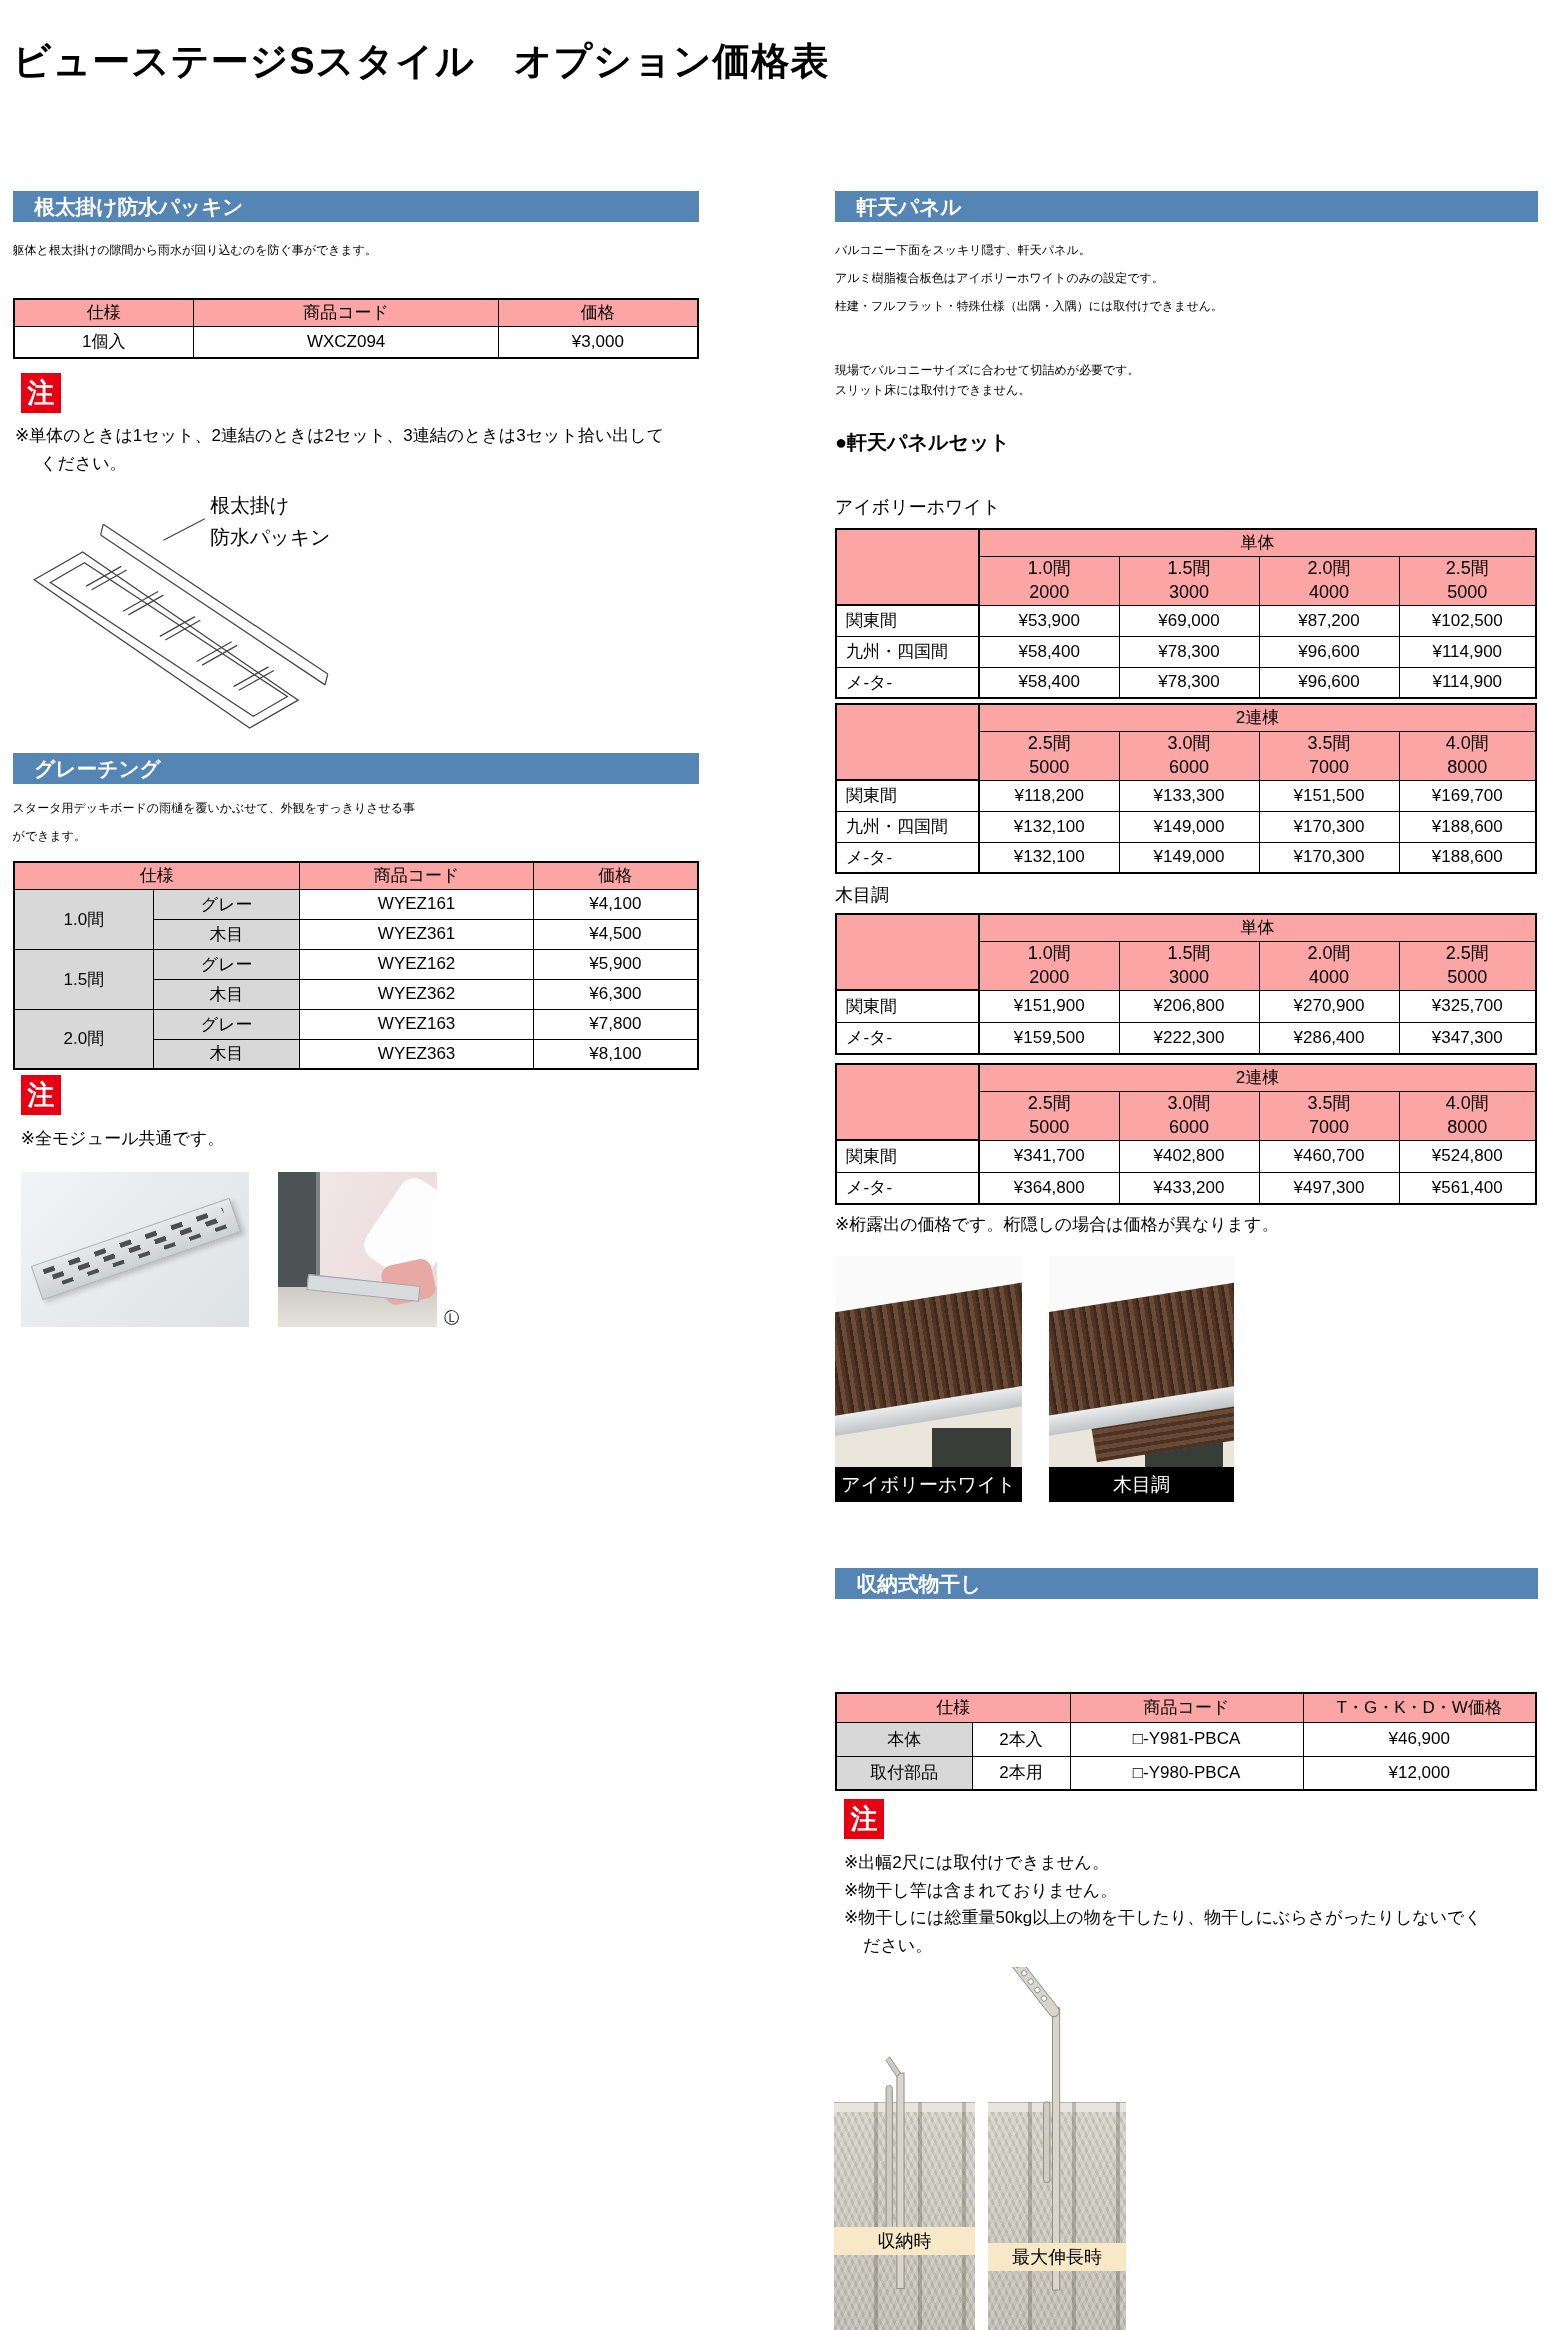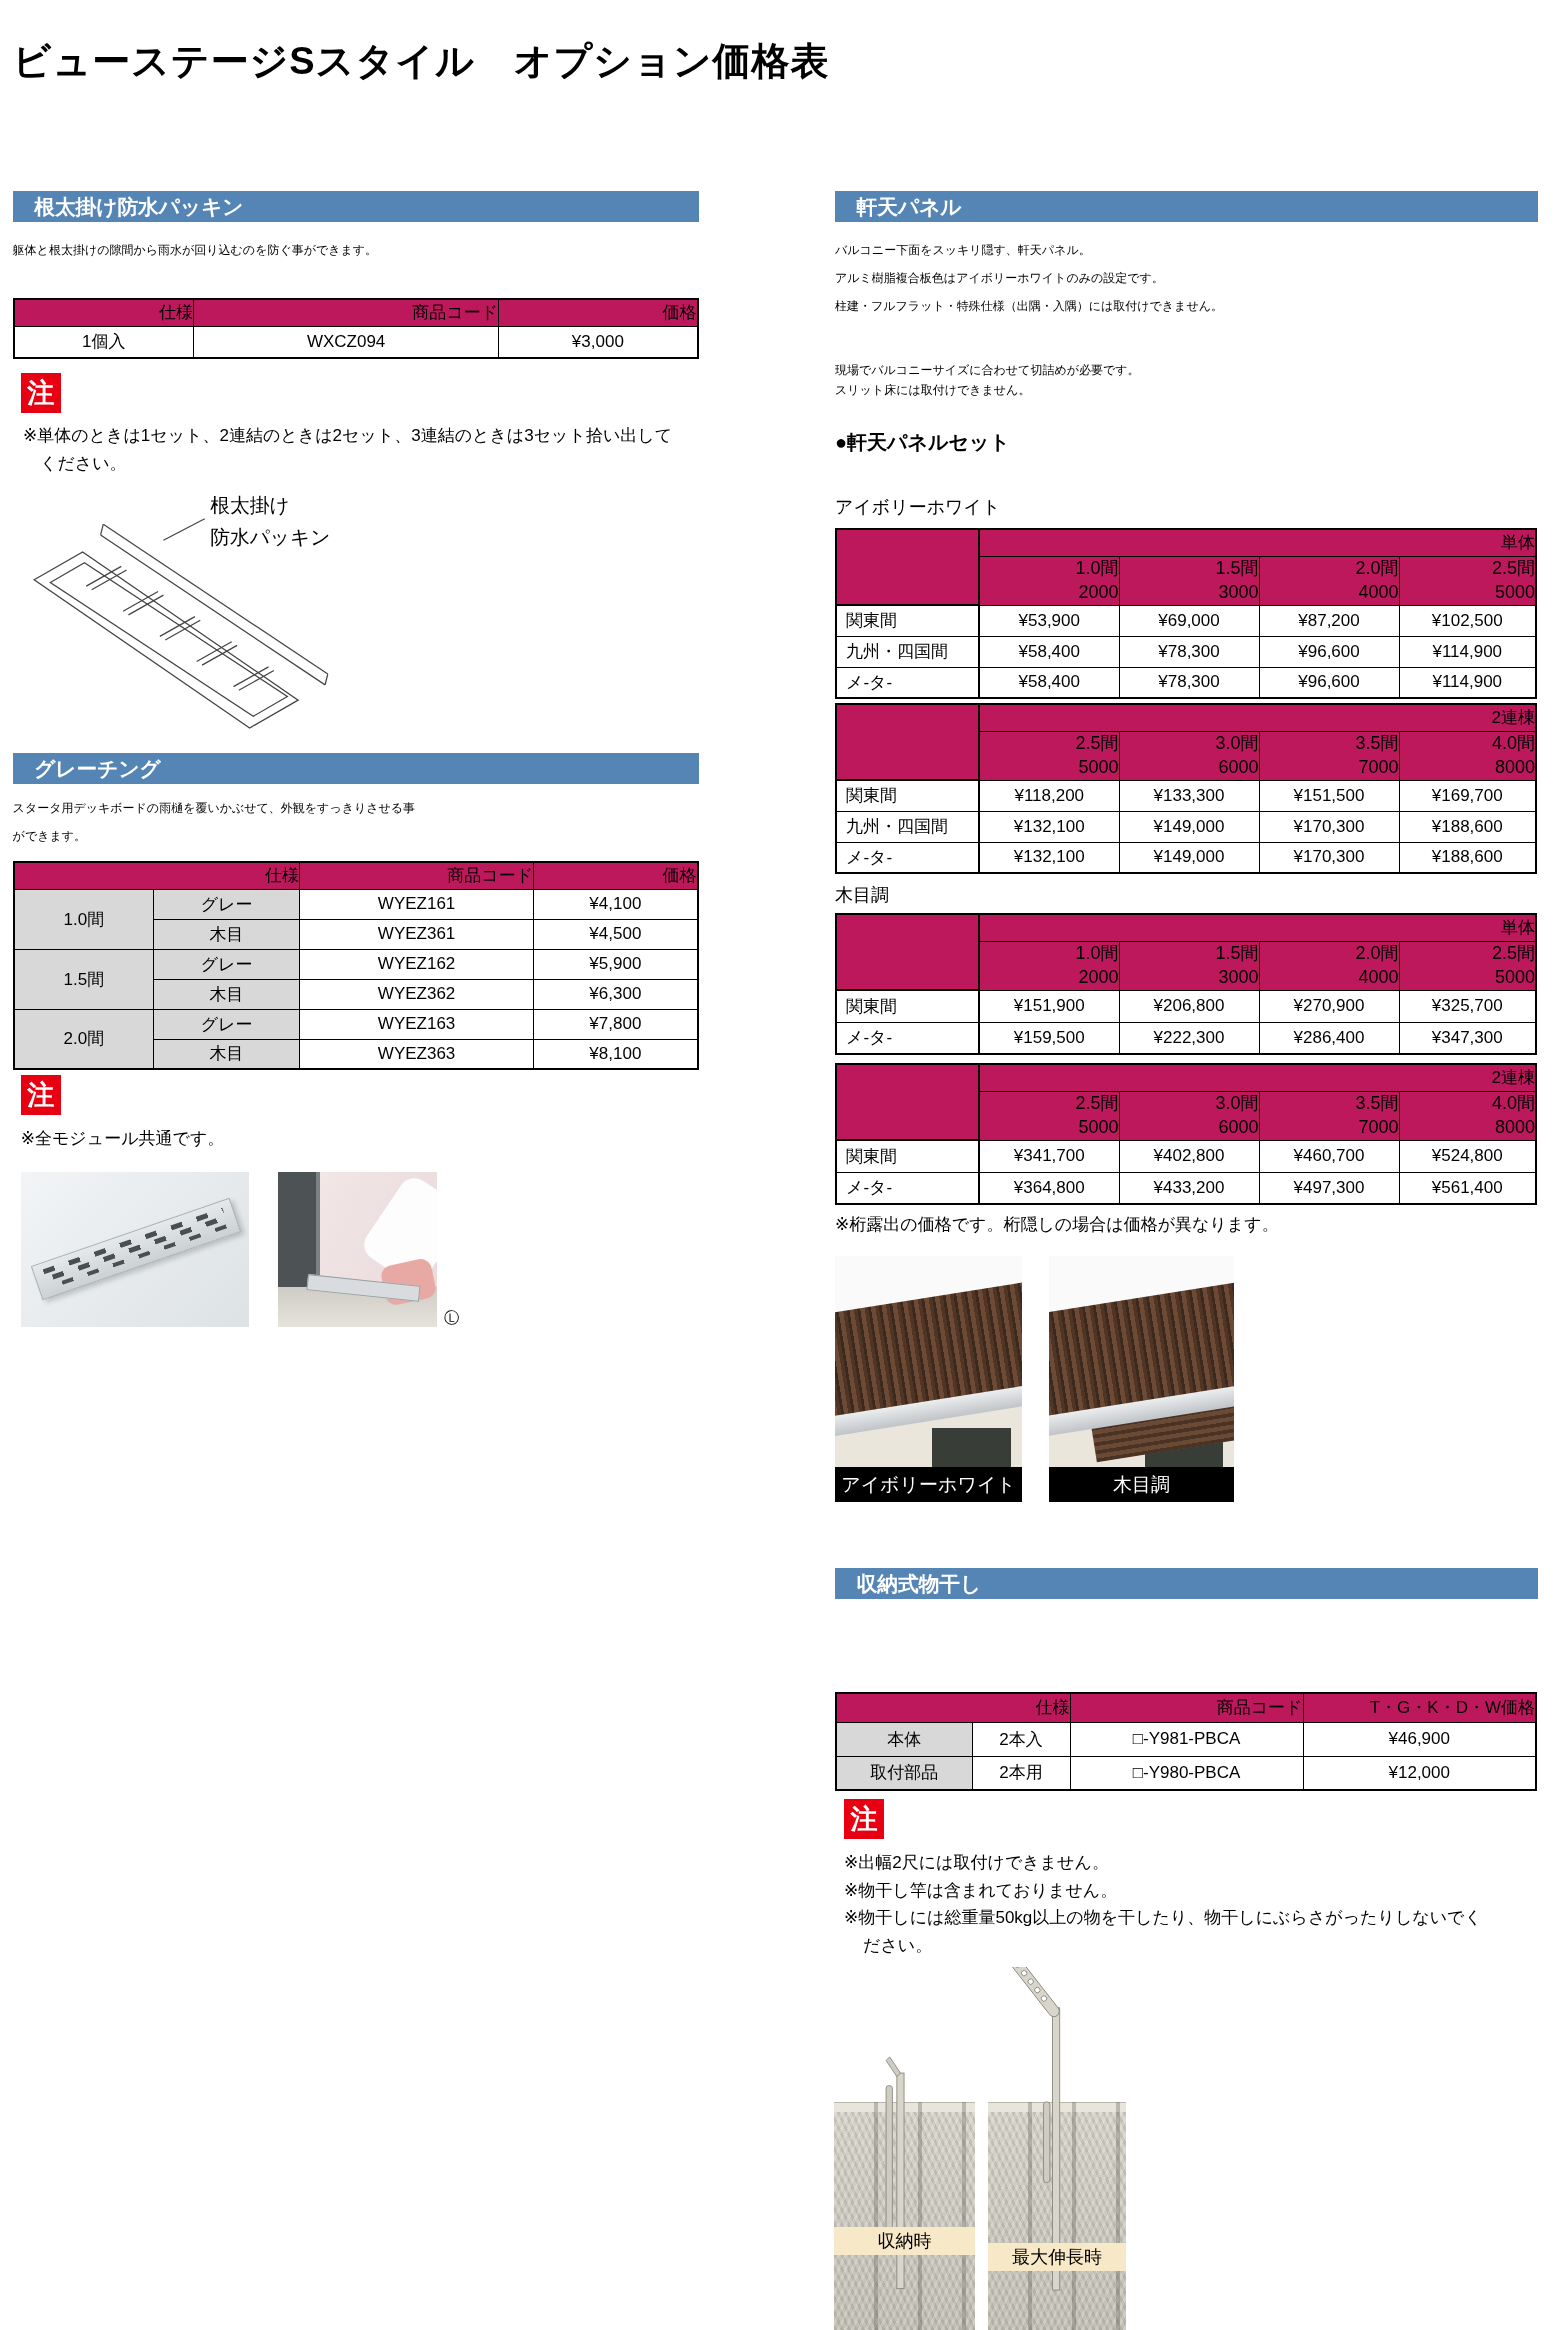--- a/index.html
+++ b/index.html
@@ -12,21 +12,21 @@
   .desc{font-size:12px;line-height:28px;}
   .note-badge{width:40px;height:40px;background:#e60012;color:#fff;font-size:27px;font-weight:bold;
               display:flex;align-items:center;justify-content:center;}
   .note-text{font-size:17px;line-height:28px;}
   .bold-label{font-size:20px;font-weight:bold;}
   .sub-label{font-size:18px;}
 
   table.tbl{border-collapse:collapse;table-layout:fixed;border:2.7px solid #000;background:#fff;}
   table.tbl th,table.tbl td{border:1.3px solid #000;padding:0;text-align:center;vertical-align:middle;
                             font-size:17px;font-weight:normal;overflow:hidden;}
-  table.tbl th{background:#be185d;text-align:right;}
+  table.tbl th{background:#fca5a5;}
   .shade{background:#d8d8d8;}
   .price{font-weight:bold;font-size:20px;}
   .cellv{font-size:18px;}
   tr.h30{height:27px;} tr.h36{height:32px;} tr.h33{height:30px;} tr.h54{height:49px;}
   tr.h34{height:31px;} tr.h32{height:29px;} tr.h38{height:34px;}
   .hd-sep th{border-bottom:2.7px solid #000;}
   .t-eaves th.corner{border-right:2.7px solid #000;border-bottom:2.7px solid #000;}
   .t-eaves td.rowlab{text-align:left;padding-left:9px;border-right:2.7px solid #000;font-size:17px;}
   .colhead2 div{line-height:23.4px;font-size:18px;}
 
@@ -100,21 +100,21 @@
     <tbody>
       <tr class="h36">
         <td class="cellv">1個入</td>
         <td class="cellv">WXCZ094</td>
         <td class="price">¥3,000</td>
       </tr>
     </tbody>
   </table>
 
   <div class="abs note-badge" style="left:20.7px;top:373px;">注</div>
-  <div class="abs note-text" style="left:23px;top:422px;width:683px;">※単体のときは1セット、2連結のときは2セット、3連結のときは3セット拾い出して</div>
+  <div class="abs note-text" style="left:15px;top:422px;width:683px;">※単体のときは1セット、2連結のときは2セット、3連結のときは3セット拾い出して</div>
   <div class="abs note-text" style="left:40px;top:450px;width:665px;">ください。</div>
 
   <svg class="abs" style="left:18px;top:481px;" width="422" height="256" viewBox="0 0 470 285">
     <g fill="none" stroke="#444" stroke-width="1.4">
 
       <path d="M95,48 L345,215"></path>
       <path d="M92,60 L342,227"></path>
       <path d="M95,48 L92,60"></path>
       <path d="M345,215 L342,227"></path>
 

